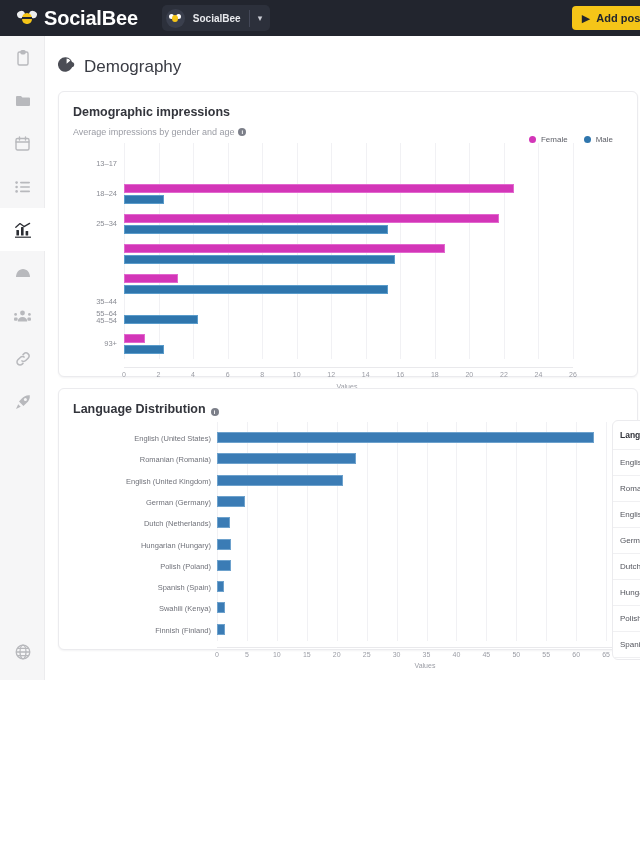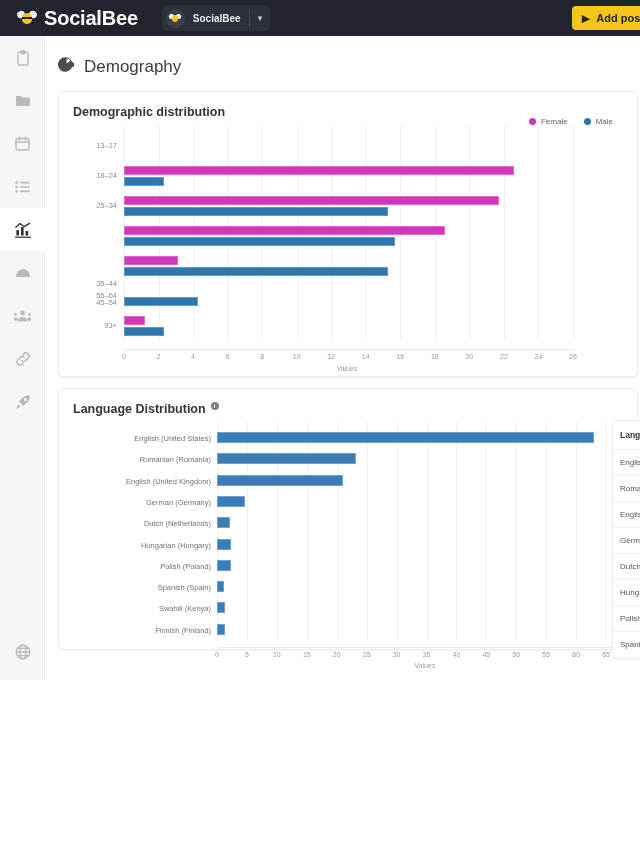--- a/index.html
+++ b/index.html
@@ -236,21 +236,25 @@
       <span class="pie">
         <svg width="17" height="17" viewBox="0 0 17 17" fill="currentColor">
           <path d="M7.7 1.2A7.3 7.3 0 108.9 15.6 7.3 7.3 0 007.7 1.2zm.9 6.6V2.6a5.4 5.4 0 013.8 1.8z"></path>
           <circle cx="13.6" cy="8.6" r="2.6"></circle>
         </svg>
       </span>
       <span class="page-title">Demography</span>
     </div>
 
     <div class="card" style="height:286px; position:relative;">
-      <div class="card-title">Demographic distribution</div>
+      <div class="card-title">Demographic impressions</div>
+      <div class="card-sub">
+        <span>Average impressions by gender and age</span>
+        <span class="info-dot">i</span>
+      </div>
 
       <div class="chart1-wrap">
         <div class="legend" id="legend1">
             <span class="lg">
               <span class="dot" style="background: rgb(211, 54, 184);"></span>
               <span>Female</span>
             </span>
             <span class="lg">
               <span class="dot" style="background: rgb(47, 118, 173);"></span>
               <span>Male</span>
@@ -303,21 +307,21 @@
             <div class="xtick" style="left: 399.385px; top: 228px;">20</div>
             <div class="xtick" style="left: 433.923px; top: 228px;">22</div>
             <div class="xtick" style="left: 468.462px; top: 228px;">24</div>
             <div class="xtick" style="left: 503px; top: 228px;">26</div>
             <div class="axis-title" style="left: 277.5px; top: 240px;">Values</div>
           </div>
       </div>
     </div>
 
     <div class="card" style="height:262px; position:relative; margin-top:11px;">
-      <div class="card-title" style="display:flex;align-items:flex-start;gap:5px;">
+      <div class="card-title" style="display:flex;align-items:flex-end;gap:5px;">
         <span>Language Distribution</span>
         <span class="info-dot">i</span>
       </div>
       <div class="chart2-wrap">
         <div id="c2" style="position:absolute; inset:0;">
             <div class="grid-line" style="left: 158px; height: 219px;"></div>
             <div class="grid-line" style="left: 187.929px; height: 219px;"></div>
             <div class="grid-line" style="left: 217.857px; height: 219px;"></div>
             <div class="grid-line" style="left: 247.786px; height: 219px;"></div>
             <div class="grid-line" style="left: 277.714px; height: 219px;"></div>

